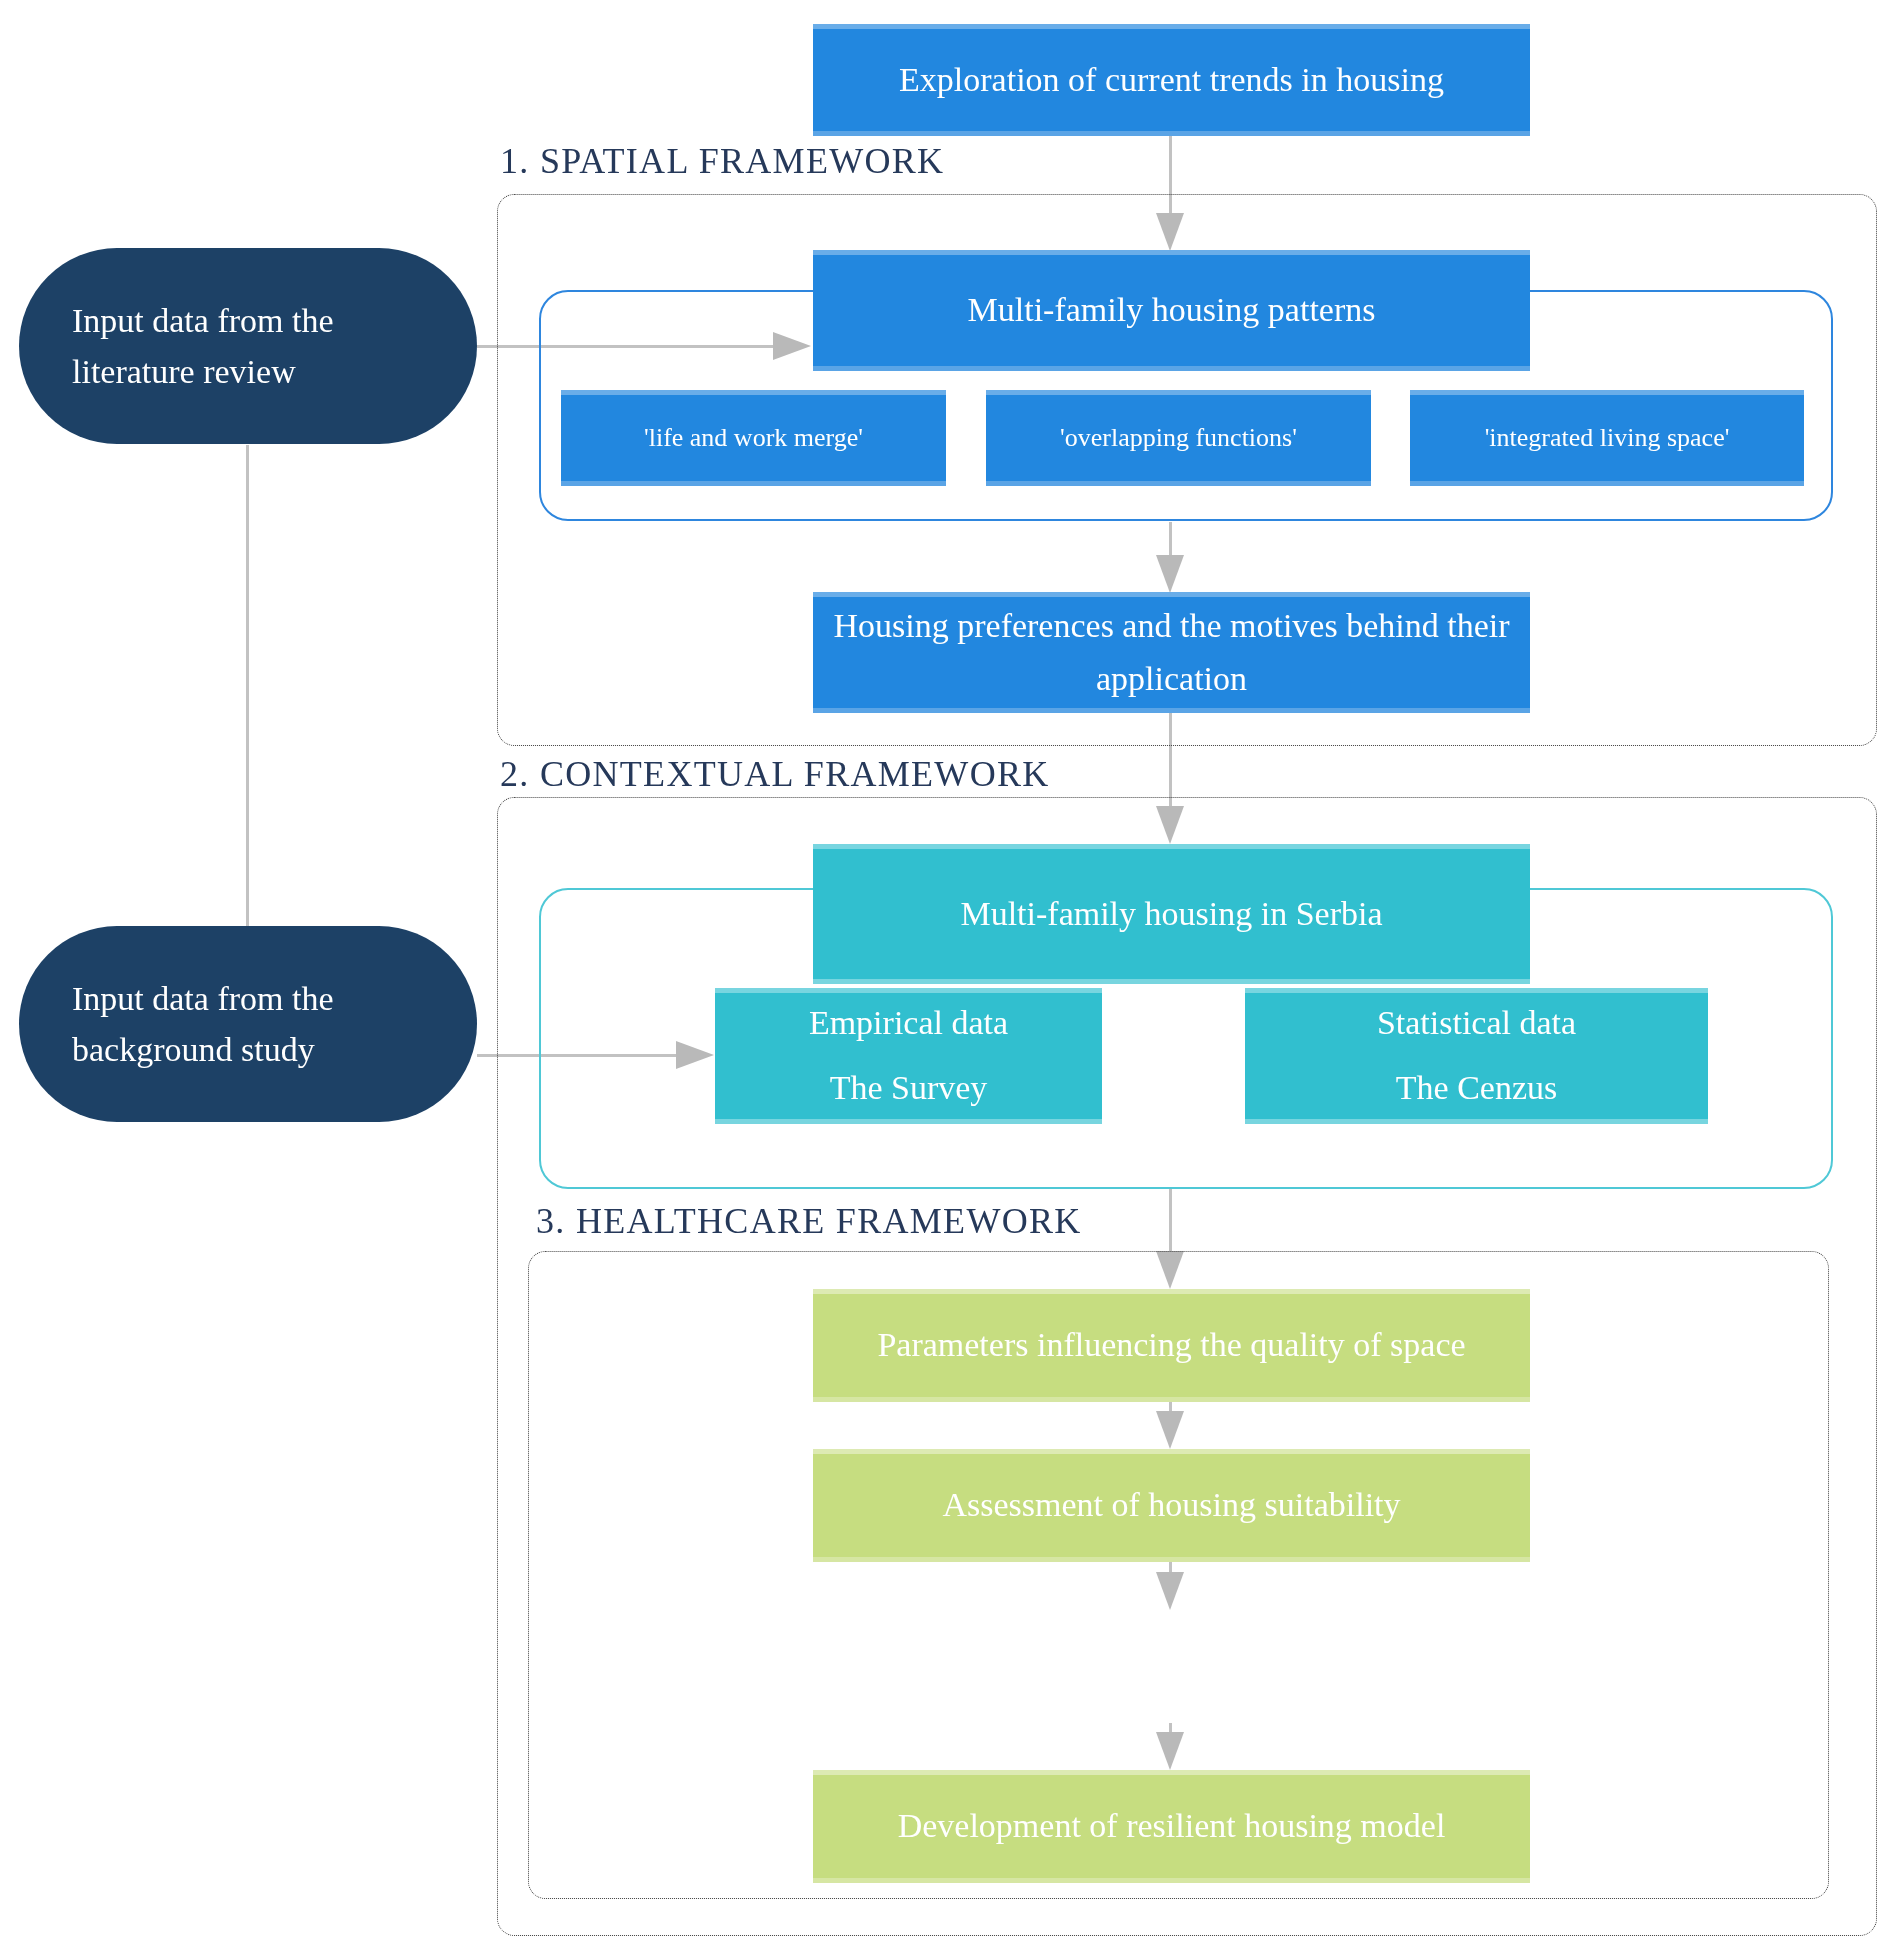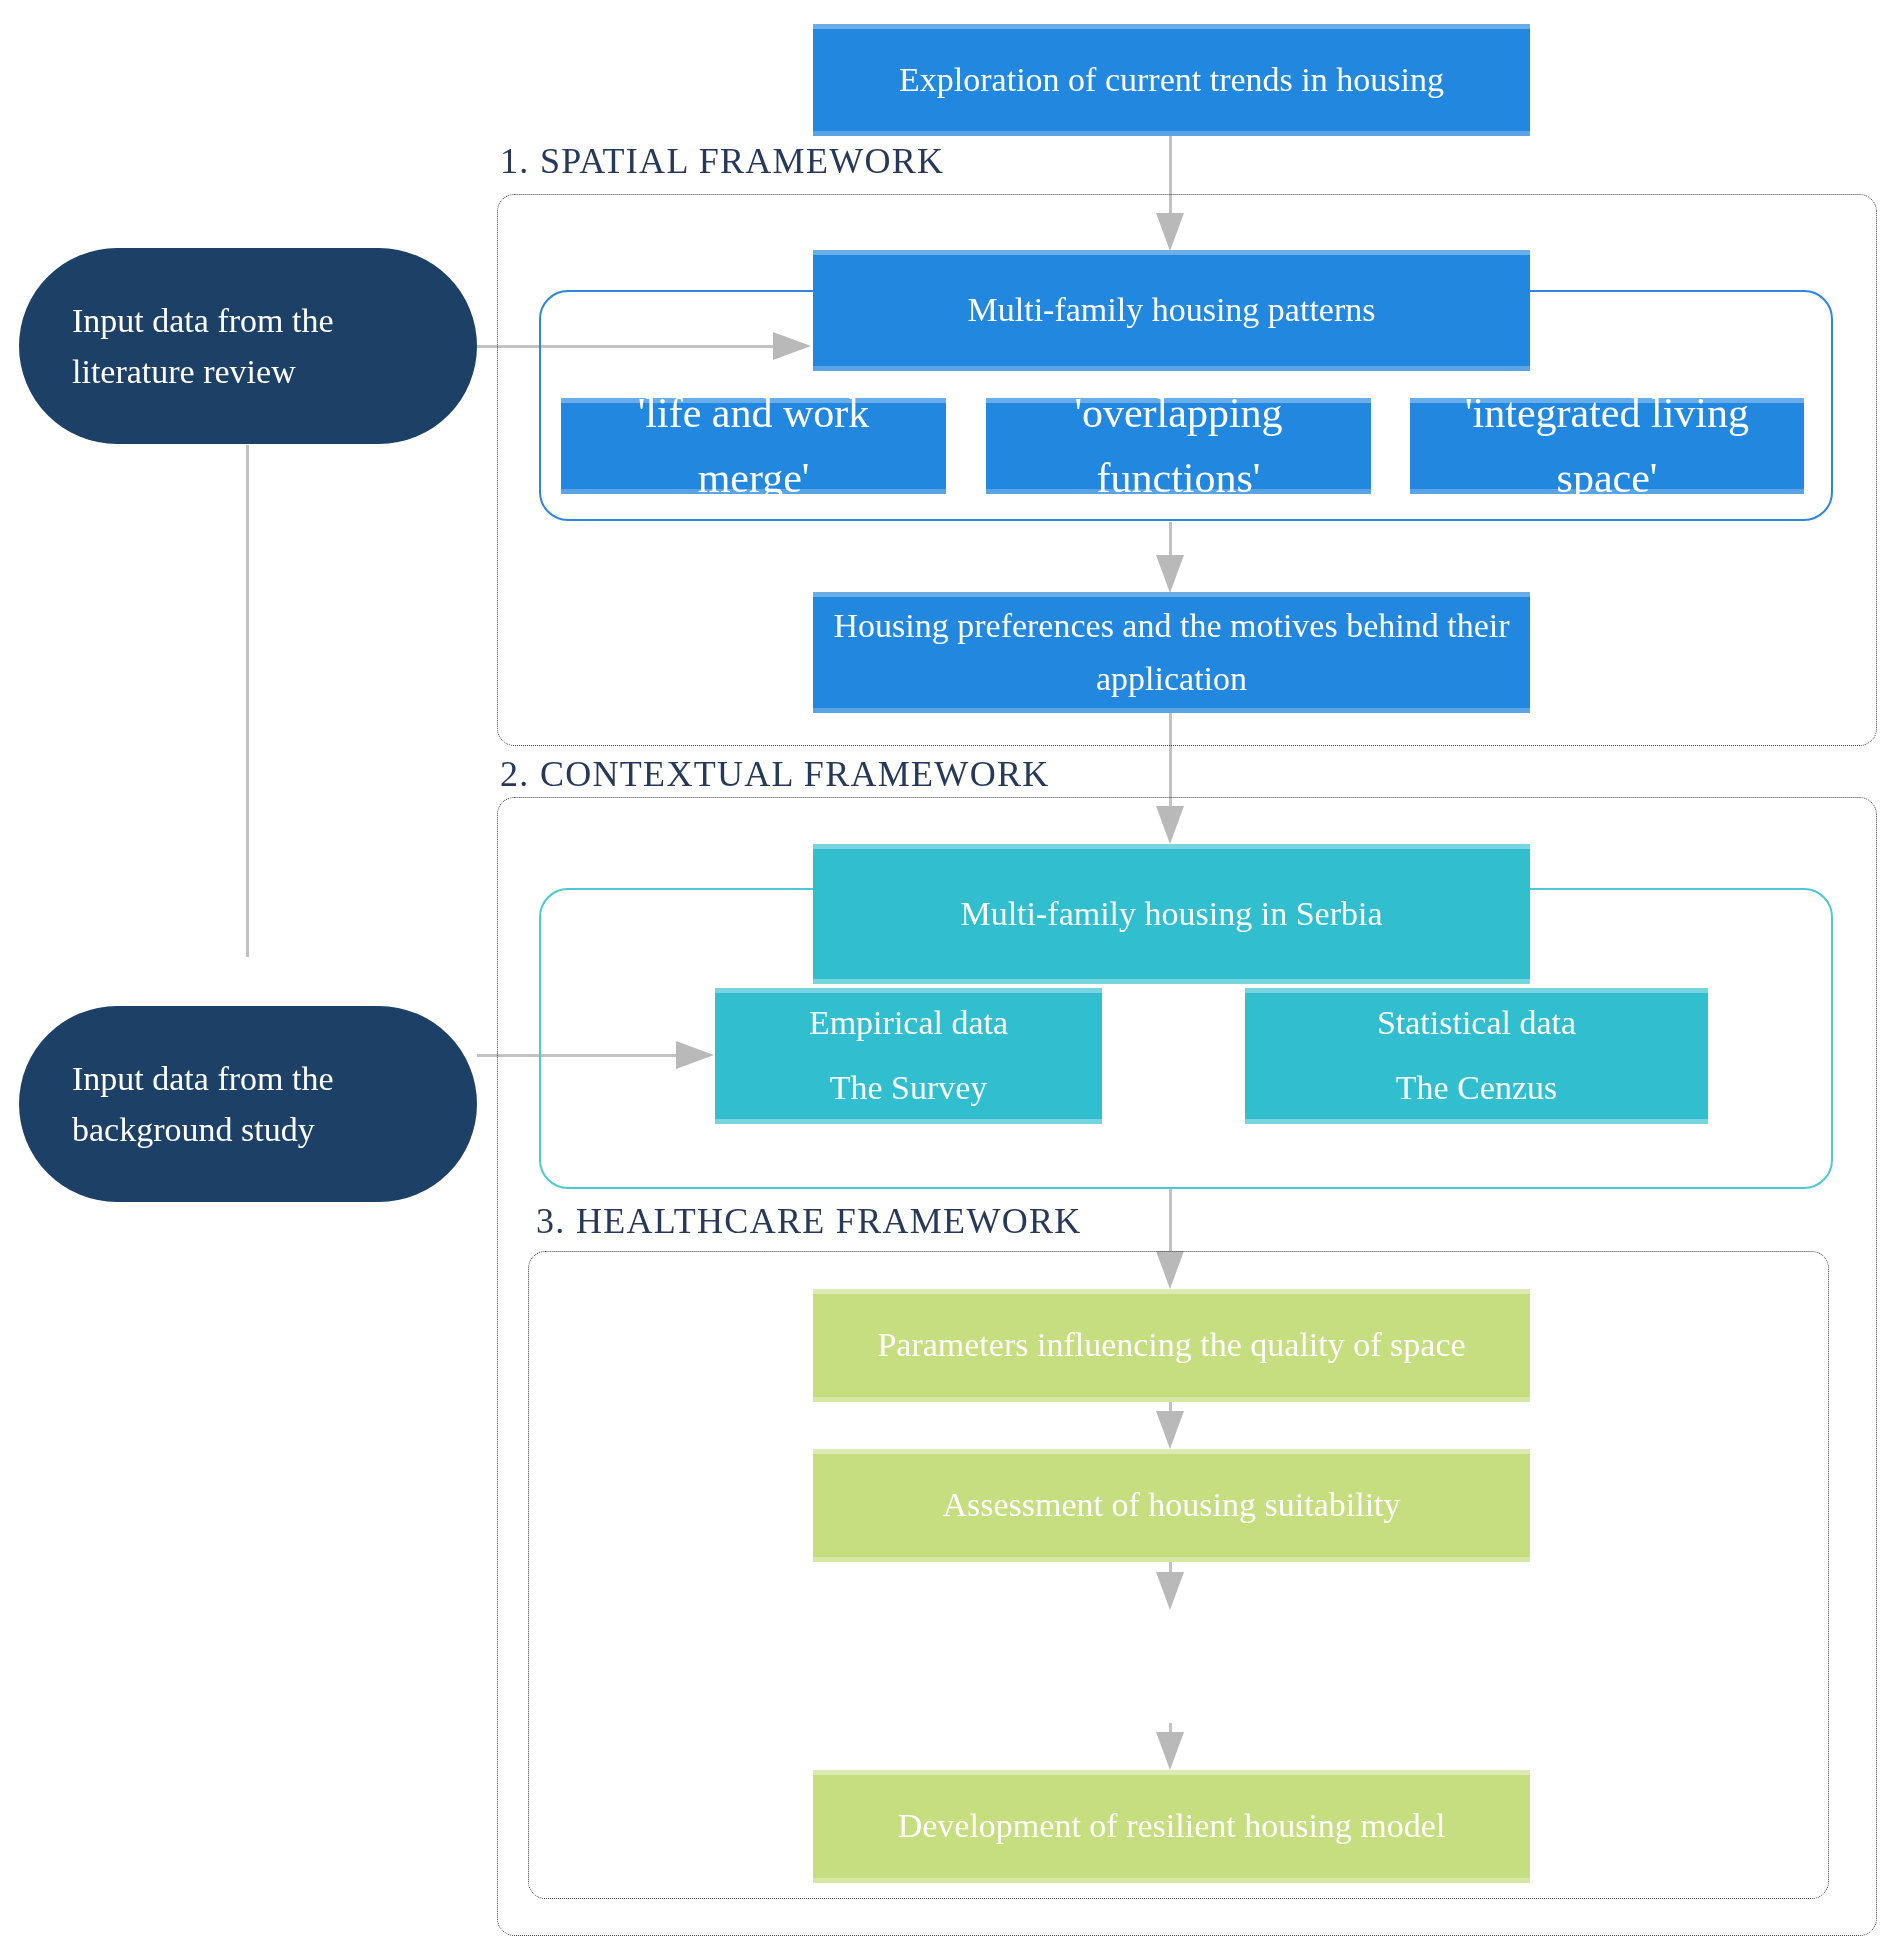--- a/index.html
+++ b/index.html
@@ -29,21 +29,21 @@
     box-shadow:inset 0 5px 0 rgba(255,255,255,0.32), inset 0 -5px 0 rgba(160,200,240,0.45);
   }
   .cyan{
     background:#31BFCF;
     box-shadow:inset 0 5px 0 rgba(255,255,255,0.35), inset 0 -5px 0 rgba(190,235,240,0.5);
   }
   .green{
     background:#C6DD80;
     box-shadow:inset 0 5px 0 rgba(255,255,255,0.4), inset 0 -5px 0 rgba(255,255,255,0.28);
   }
-  .subbox{font-size:42px;margin-top:8px;}
+  .subbox{font-size:26px;}
   .pill{
     position:absolute;
     width:458px;
     height:196px;
     background:#1D4166;
     border-radius:98px;
     display:flex;
     align-items:center;
     justify-content:center;
     text-align:left;
@@ -135,21 +135,21 @@
 
   <div class="section-label" style="left:536px;top:1200px;">3. HEALTHCARE FRAMEWORK</div>
   <div class="section-frame" style="left:528px;top:1251px;width:1301px;height:648px;"></div>
 
   <div class="group-container blue-border" style="left:539px;top:290px;width:1294px;height:231px;"></div>
   <div class="group-container cyan-border" style="left:539px;top:888px;width:1294px;height:301px;"></div>
 
   <div class="pill" style="left:19px;top:248px;">
     <span>Input data from the literature review</span>
   </div>
-  <div class="pill" style="left:19px;top:1006px;">
+  <div class="pill" style="left:19px;top:926px;">
     <span>Input data from the background study</span>
   </div>
 
   <div class="box blue" style="left:813px;top:24px;width:717px;height:112px;">
     <span>Exploration of current trends in housing</span>
   </div>
 
   <div class="box blue" style="left:813px;top:250px;width:717px;height:121px;">
     <span>Multi-family housing patterns</span>
   </div>

